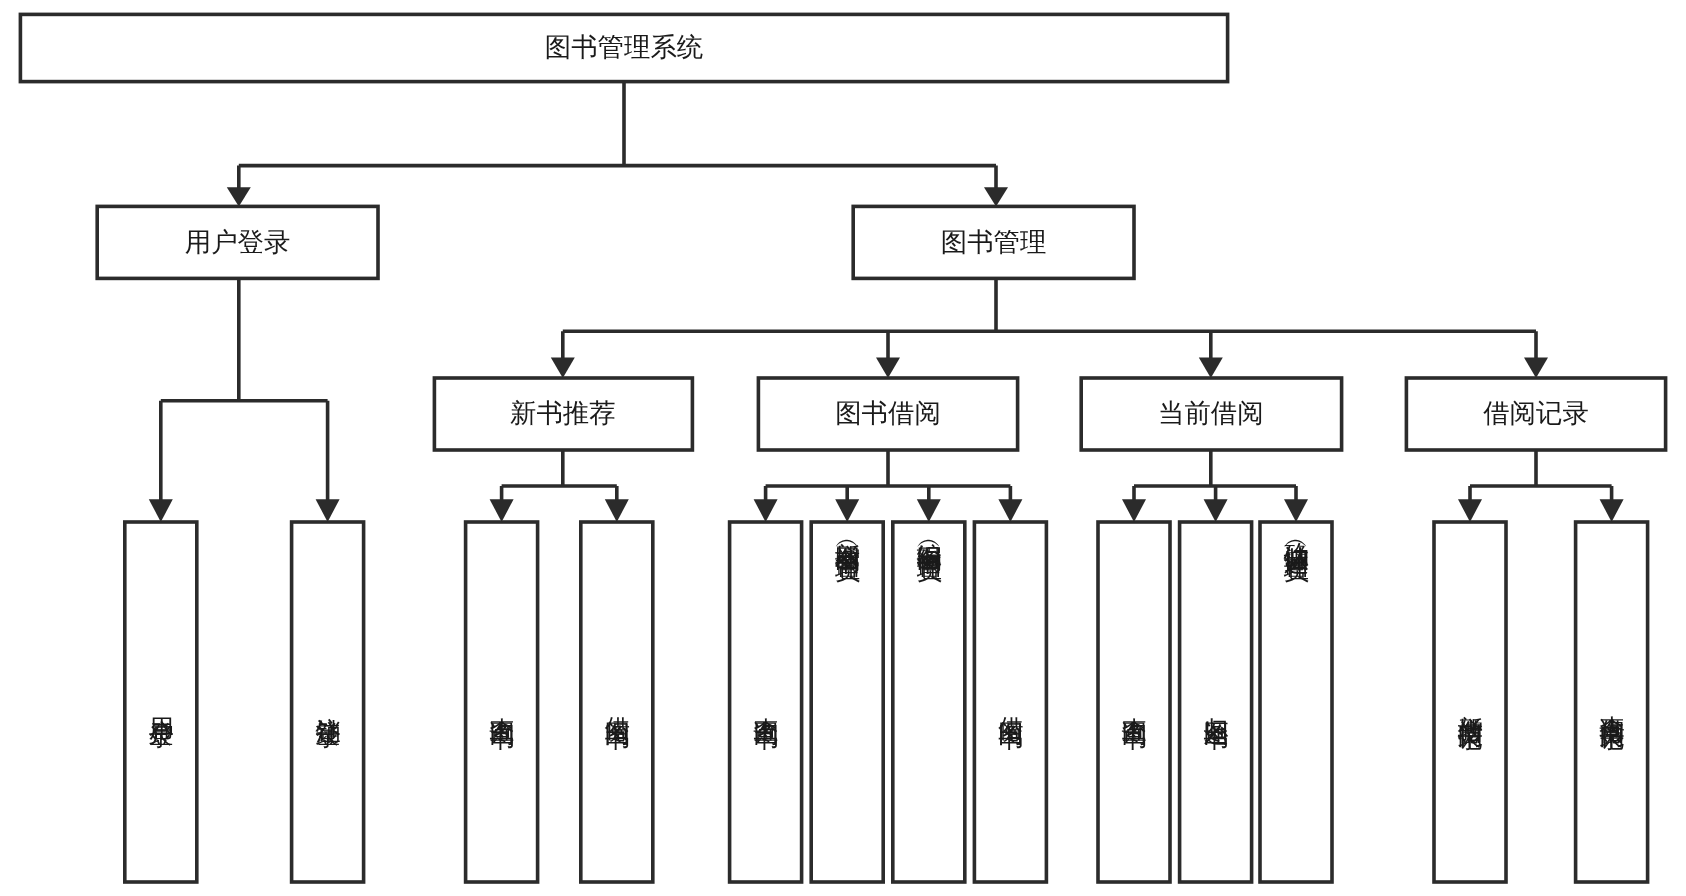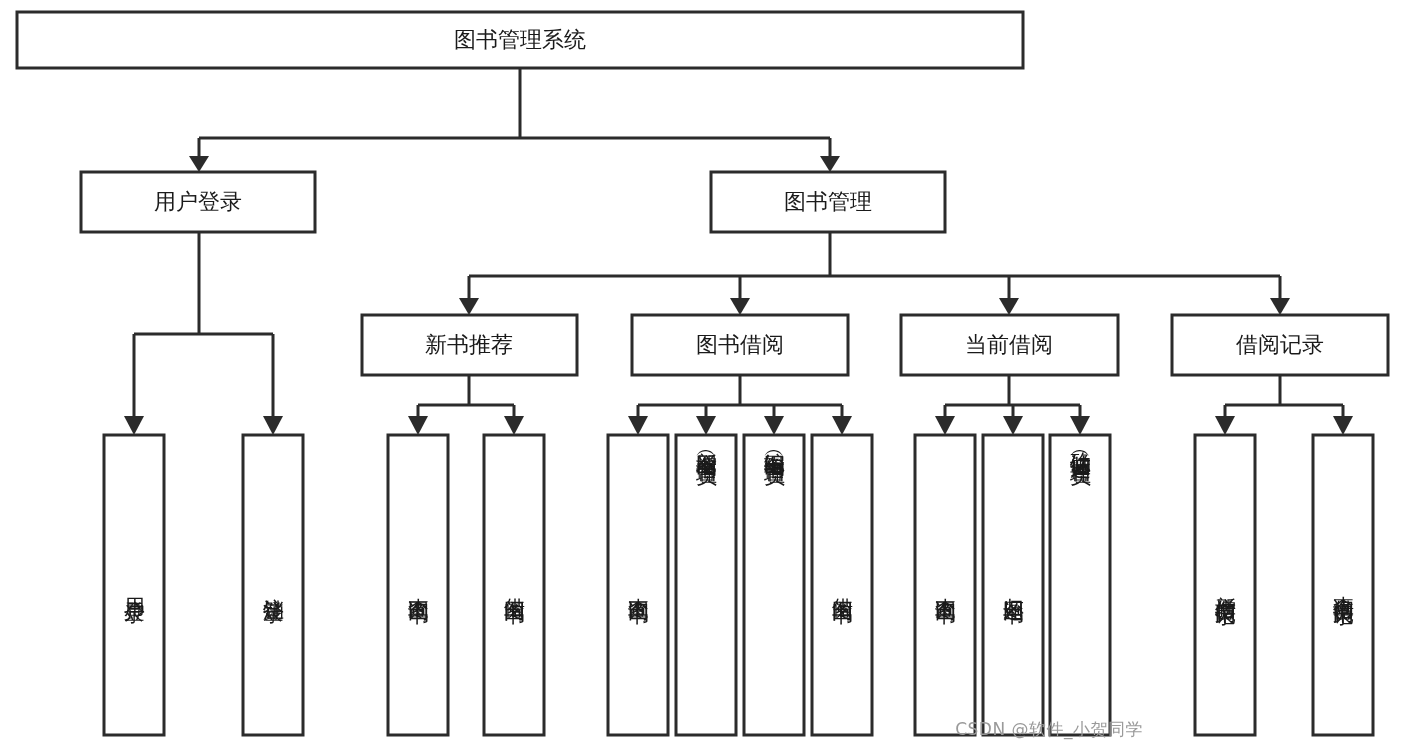--- a/index.html
+++ b/index.html
@@ -212,14 +212,13 @@
   <div class="leaf-label-wrap" style="left:1050px; top:435px; width:60px; height:300px; align-items:flex-start;">
     <span class="leaf-label">确认归还（管理员）</span>
   </div>
   <div class="leaf-label-wrap" style="left:1195px; top:435px; width:60px; height:300px;">
     <span class="leaf-label">新增借阅记录</span>
   </div>
   <div class="leaf-label-wrap" style="left:1313px; top:435px; width:60px; height:300px;">
     <span class="leaf-label">查询借阅记录</span>
   </div>
 
-  <div id="watermark">CSDN @软件_小贺同学</div>
 </div>
 
 </body></html>

